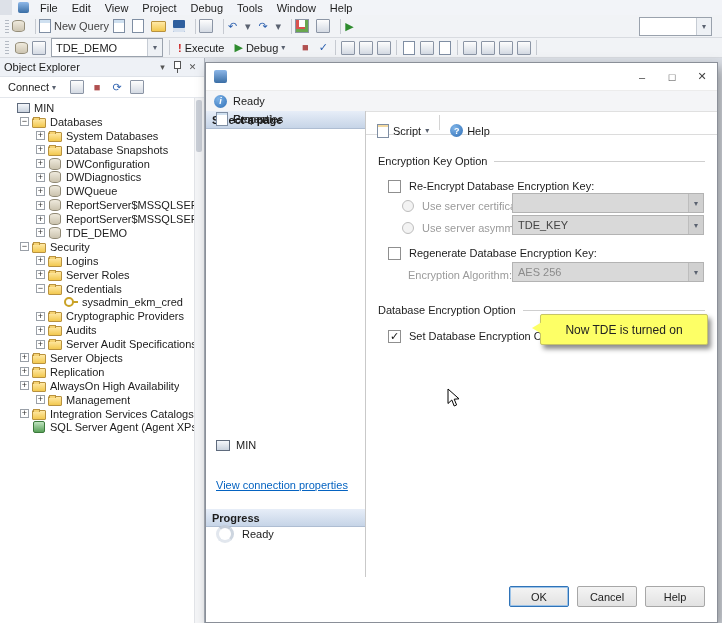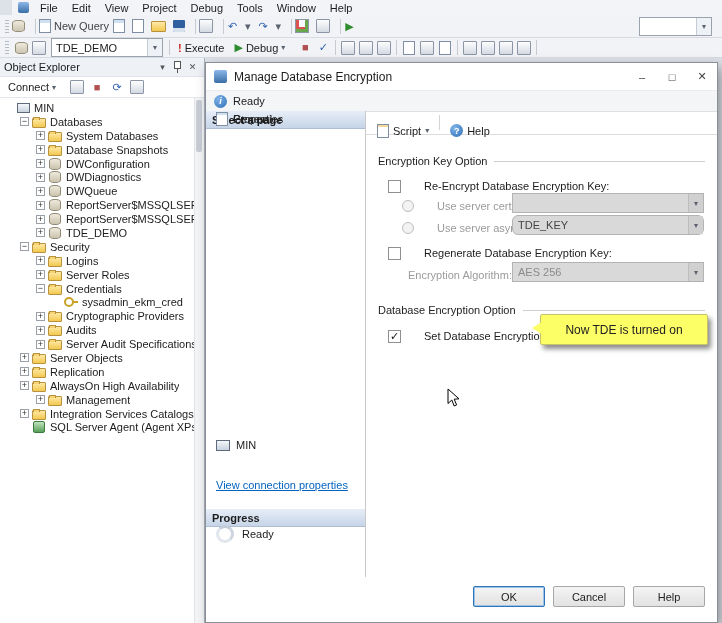--- a/index.html
+++ b/index.html
@@ -94,40 +94,40 @@
   .script-btn,.help-btn{display:flex;align-items:center;gap:4px;padding:1px 5px;height:19px;border-radius:2px;margin-top:16px;}
   .script-ico{width:10px;height:12px;background:#fff;border:1px solid #7f8ea3;box-shadow:inset 0 2px 0 #f3d9a0;}
   .q-ico{width:13px;height:13px;border-radius:50%;background:radial-gradient(circle at 35% 30%,#7fb4e8,#2d6db5);color:#fff;font-size:9px;font-weight:bold;display:flex;align-items:center;justify-content:center;}
   .sm-caret{font-size:8px;color:#5a6270;}
   .tb-vsep{width:1px;height:15px;background:#d4d4d4;margin:0 5px;}
   .dlg-content{position:absolute;left:0;top:23px;right:0;bottom:0;}
   .group-label{position:absolute;left:12px;right:12px;display:flex;align-items:center;gap:7px;color:#222;}
   .group-label::after{content:"";flex:1;height:1px;background:#cfcfcf;}
   .g1{top:21px;}
   .g2{top:170px;}
-  .row{position:absolute;height:20px;display:flex;align-items:center;gap:23px;}
+  .row{position:absolute;height:20px;display:flex;align-items:center;gap:8px;}
   .r-reenc{top:42px;left:22px;}
   .r-cert{top:62px;left:36px;}
   .r-asym{top:84px;left:36px;}
   .r-regen{top:109px;left:22px;}
   .r-algo{top:131px;left:42px;}
   .r-setenc{top:192px;left:22px;}
   .cb{width:13px;height:13px;box-sizing:border-box;border:1px solid #8f8f8f;background:#fff;display:flex;align-items:center;justify-content:center;font-size:11px;color:#111;line-height:1;}
   .rd{width:12px;height:12px;box-sizing:border-box;border-radius:50%;border:1px solid #bdbdbd;background:#f3f3f3;}
   .dis{color:#9b9b9b;}
   .fcombo{position:absolute;left:146px;width:192px;height:20px;box-sizing:border-box;background:#d9d9d9;border:1px solid #b3b3b3;display:flex;align-items:center;padding-left:5px;color:#444;}
   .fcombo .combo-arrow{background:#d0d0d0;border-left:1px solid #bdbdbd;}
   .fcombo.dim{color:#8b8b8b;}
   .cmb-cert{top:59px;}
-  .cmb-asym{top:81px;border-radius:6px;}
+  .cmb-asym{top:81px;}
   .cmb-algo{top:128px;}
   .callout{position:absolute;left:174px;top:180px;width:166px;height:29px;background:#fdff66;border:1px solid #c6c468;border-radius:2px;box-shadow:3px 4px 5px rgba(0,0,0,.45);display:flex;align-items:center;justify-content:center;font-size:12px;color:#222;}
   .callout::before{content:"";position:absolute;left:-9px;top:7px;border-style:solid;border-width:6px 10px 6px 0;border-color:transparent #fdff66 transparent transparent;}
   .dlg-buttons{position:absolute;right:12px;bottom:15px;display:flex;gap:8px;}
-  .dlg-btn{width:72px;height:21px;background:linear-gradient(#f4f4f4,#e2e2e2);border:1px solid #a7a7a7;border-radius:2px;font-family:inherit;font-size:11px;color:#222;display:flex;align-items:center;justify-content:center;cursor:default;}
+  .dlg-btn{width:60px;height:21px;background:linear-gradient(#f4f4f4,#e2e2e2);border:1px solid #a7a7a7;border-radius:2px;font-family:inherit;font-size:11px;color:#222;display:flex;align-items:center;justify-content:center;cursor:default;}
   .btn-default{border-color:#2f73b8;box-shadow:inset 0 0 0 1px #9cc3e8;}
 
   .cursor{position:absolute;left:447px;top:388px;pointer-events:none;}
 </style>
 </head>
 <body>
 
 <div class="screen">
 
   <div class="menubar">
@@ -423,21 +423,20 @@
         </div>
       <div class="oe-scroll">
         <div class="oe-thumb"></div>
       </div>
     </div>
   </div>
 
   <div class="dialog">
     <div class="dlg-title">
       <span class="dlg-title-icon"></span>
-      <span class="dlg-title-text">Manage Database Encryption</span>
       <span class="dlg-win-btns">
         <span class="win-btn">–</span>
         <span class="win-btn">□</span>
         <span class="win-btn">✕</span>
       </span>
     </div>
     <div class="dlg-status">
       <span class="info-icon">i</span>
       <span>Ready</span>
     </div>

